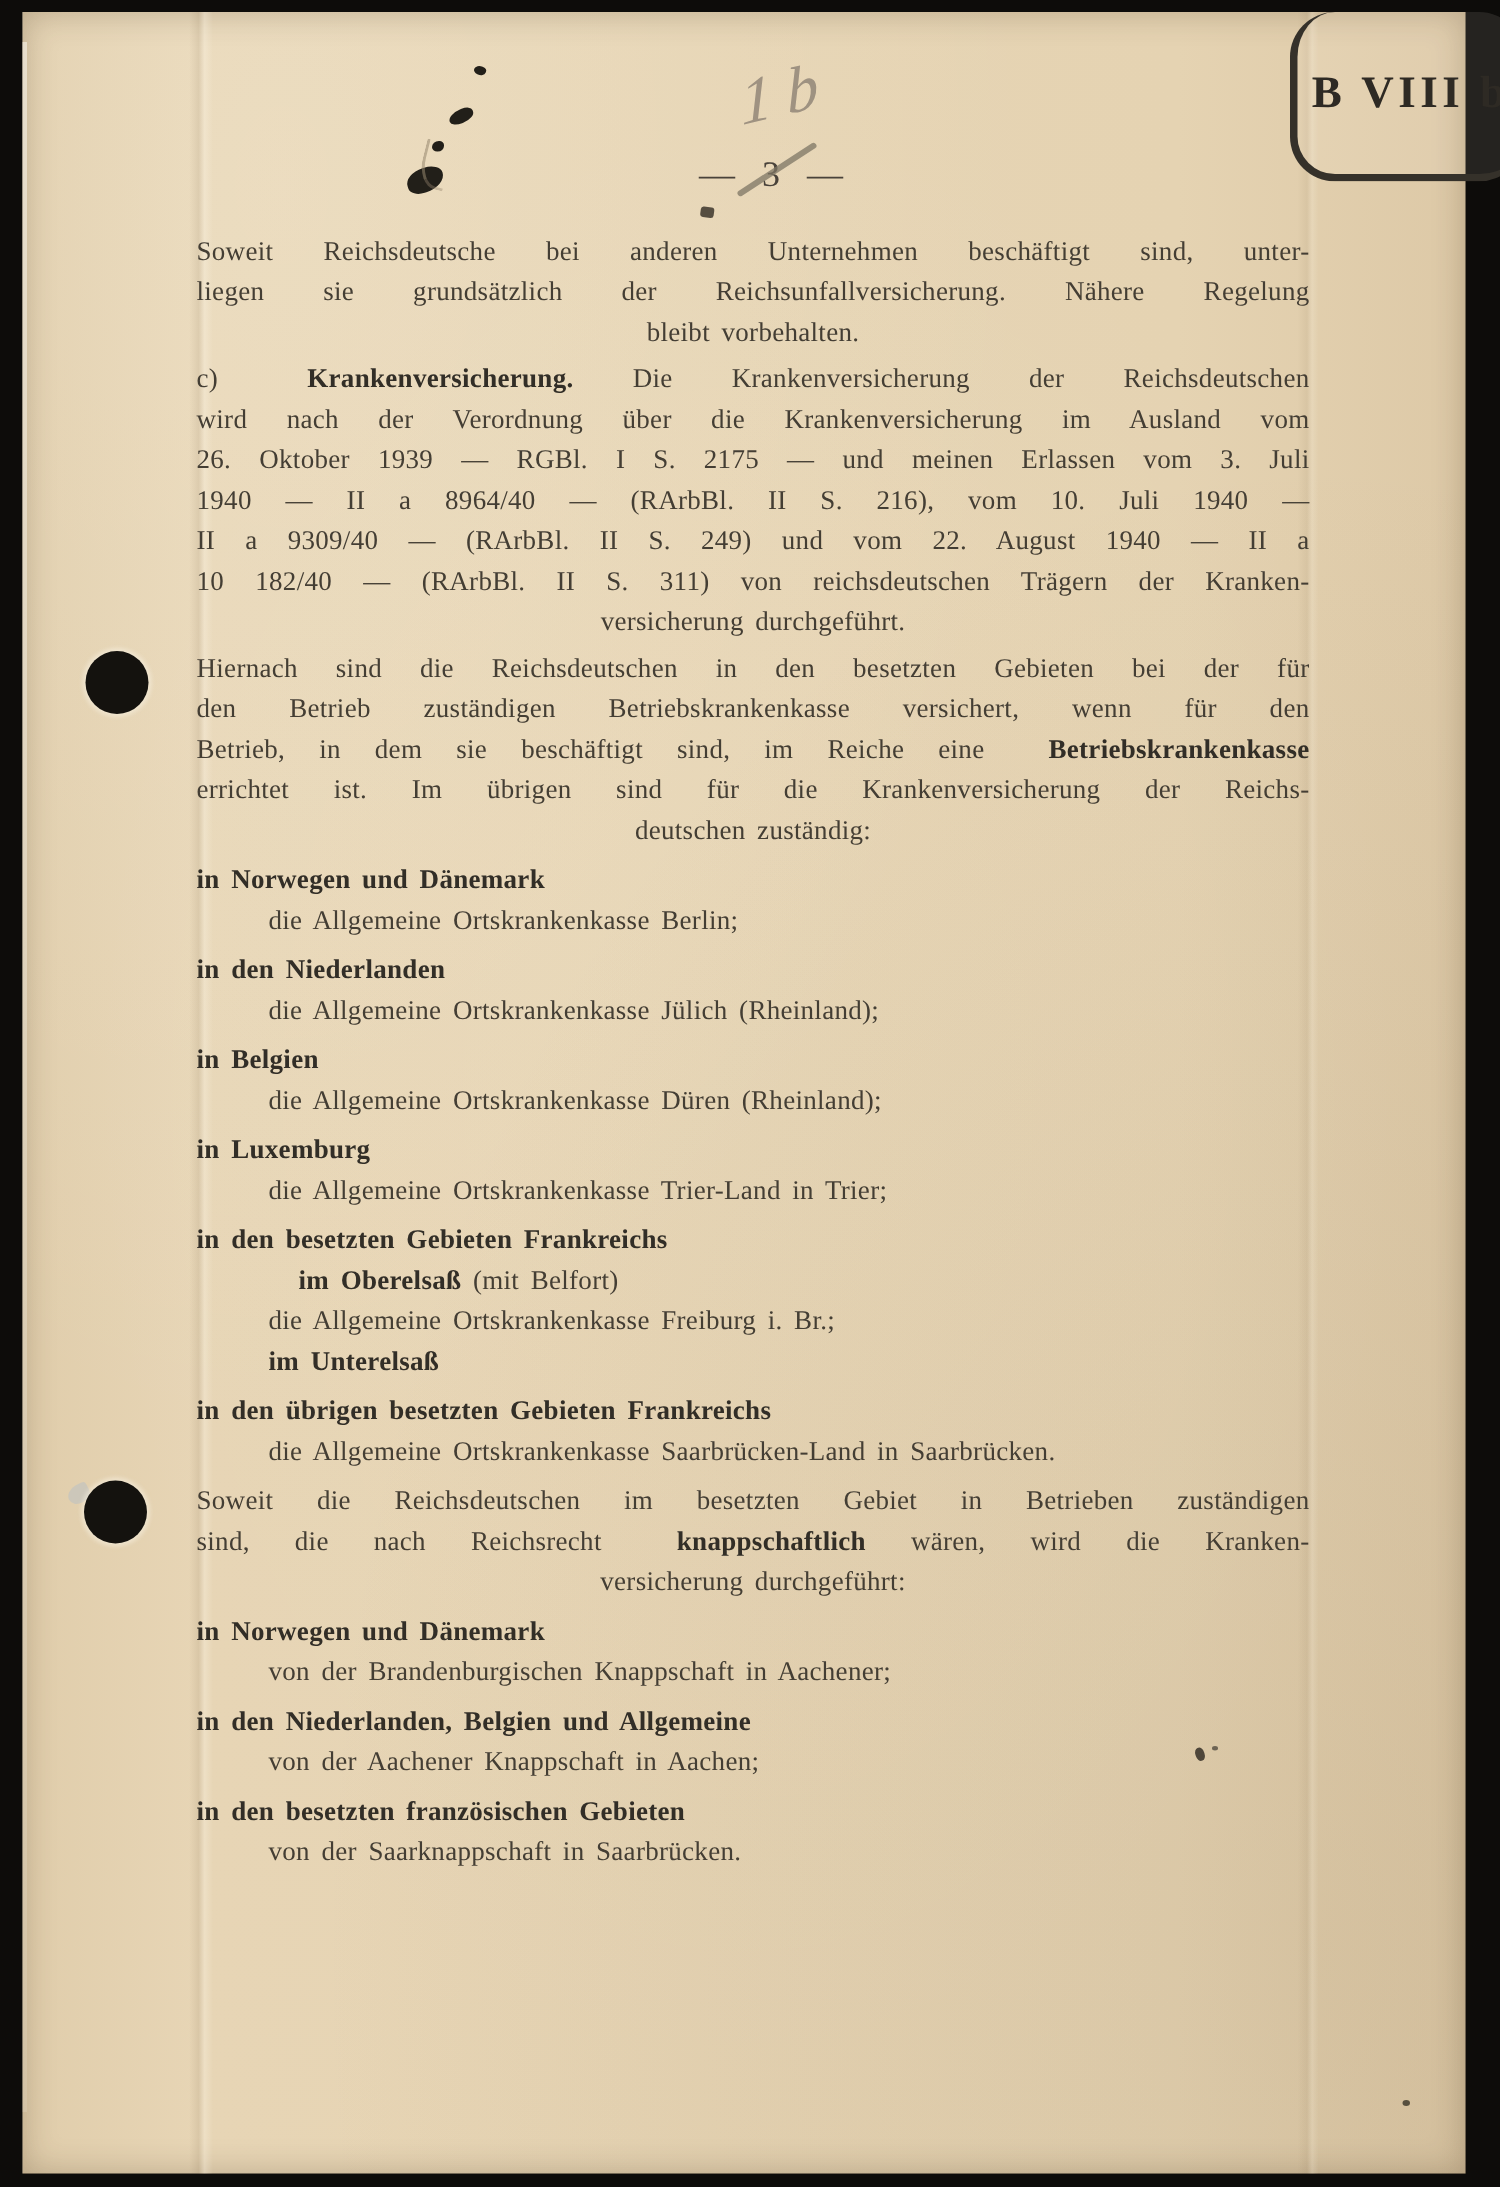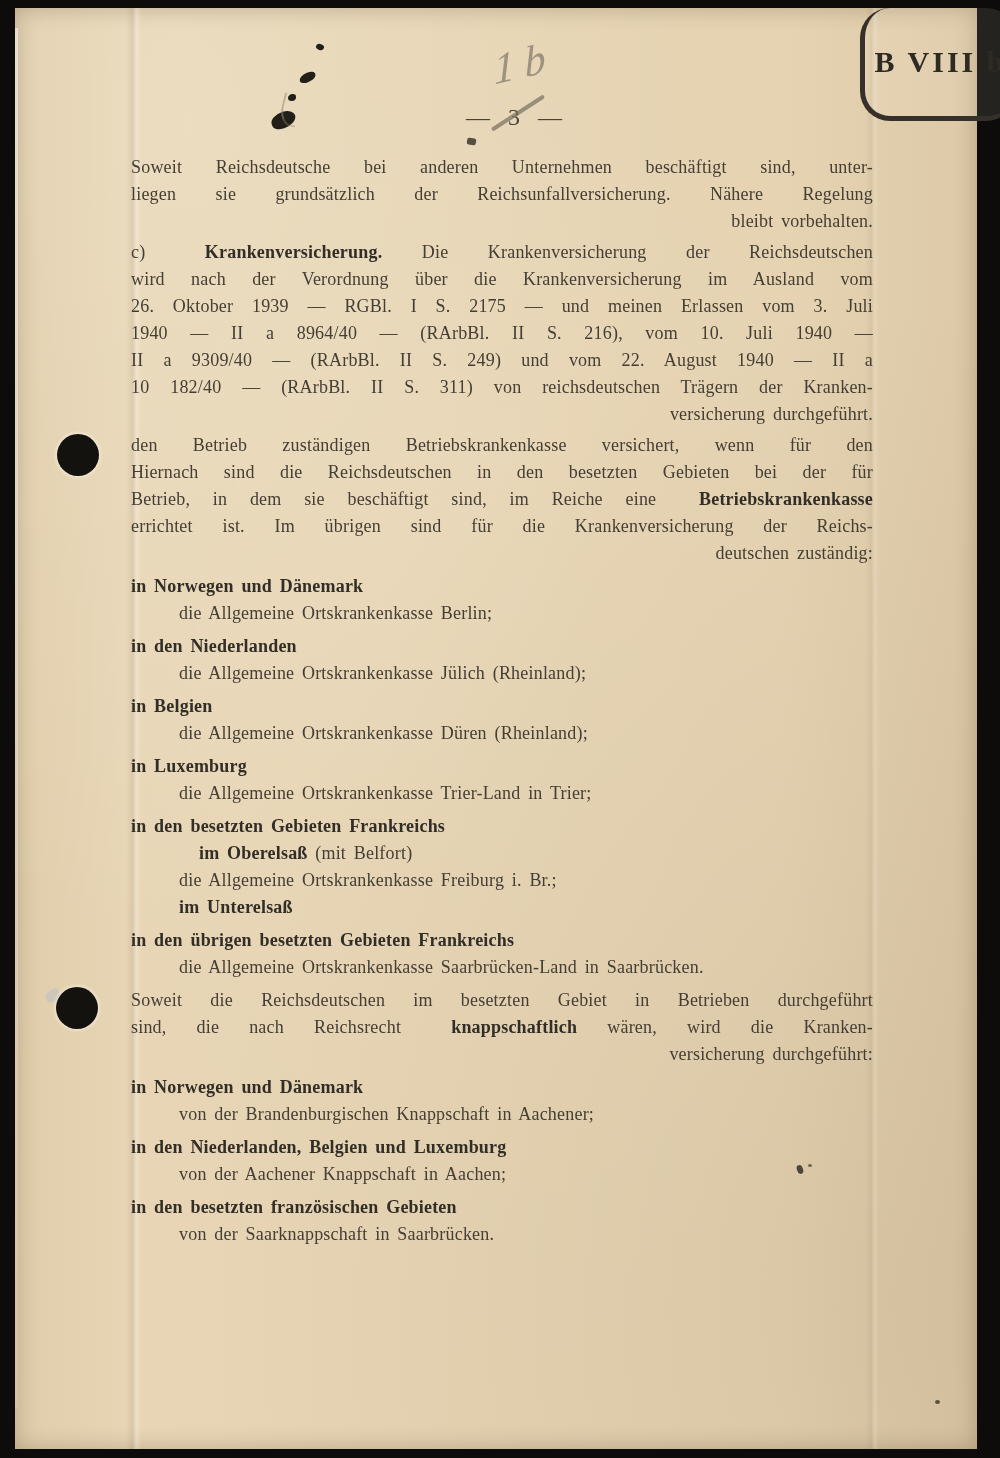--- a/index.html
+++ b/index.html
@@ -91,21 +91,21 @@
   .tick2{position:absolute;left:793px;top:1156px;width:4px;height:3px;background:#6d6454;border-radius:50%;}
   .br-speck{position:absolute;left:920px;top:1392px;width:5px;height:4px;background:#57503f;border-radius:50%;}
 
   .text-col{
     position:absolute;left:116px;top:146px;width:742px;
     font-size:18px;line-height:27px;color:#443e34;
     letter-spacing:0.2px;word-spacing:3px;
   }
   .para{margin:0 0 4px 0;}
   .jline{text-align:justify;text-align-last:justify;}
-  .lline{text-align:right;}
+  .lline{text-align:center;}
   .b{font-weight:bold;color:#322e27;margin-left:20px;}
   .entry{margin:0 0 6px 0;}
   .entry-header{font-weight:bold;color:#322e27;}
   .entry-line{margin-left:48px;}
   .gap6{margin-bottom:6px;}
 </style>
 </head>
 <body>
 
 <div class="paper">
@@ -148,22 +148,22 @@
       <div class="jline"><span>c) </span><span class="b">Krankenversicherung.</span><span> Die Krankenversicherung der Reichsdeutschen</span></div>
       <div class="jline">wird nach der Verordnung über die Krankenversicherung im Ausland vom</div>
       <div class="jline">26. Oktober 1939 — RGBl. I S. 2175 — und meinen Erlassen vom 3. Juli</div>
       <div class="jline">1940 — II a 8964/40 — (RArbBl. II S. 216), vom 10. Juli 1940 —</div>
       <div class="jline">II a 9309/40 — (RArbBl. II S. 249) und vom 22. August 1940 — II a</div>
       <div class="jline">10 182/40 — (RArbBl. II S. 311) von reichsdeutschen Trägern der Kranken-</div>
       <div class="lline">versicherung durchgeführt.</div>
     </div>
 
     <div class="para">
+      <div class="jline">Hiernach sind die Reichsdeutschen in den besetzten Gebieten bei der für</div>
       <div class="jline">den Betrieb zuständigen Betriebskrankenkasse versichert, wenn für den</div>
-      <div class="jline">Hiernach sind die Reichsdeutschen in den besetzten Gebieten bei der für</div>
       <div class="jline"><span>Betrieb, in dem sie beschäftigt sind, im Reiche eine </span><span class="b">Betriebskrankenkasse</span></div>
       <div class="jline">errichtet ist. Im übrigen sind für die Krankenversicherung der Reichs-</div>
       <div class="lline gap6">deutschen zuständig:</div>
     </div>
 
     <div>
       <div class="entry">
         <div class="entry-header">in Norwegen und Dänemark</div>
         <div class="entry-line">die Allgemeine Ortskrankenkasse Berlin;</div>
       </div>
@@ -185,32 +185,32 @@
         <div class="entry-line">die Allgemeine Ortskrankenkasse Freiburg i. Br.;</div>
         <div class="entry-line b">im Unterelsaß</div>
       </div>
       <div class="entry">
         <div class="entry-header">in den übrigen besetzten Gebieten Frankreichs</div>
         <div class="entry-line">die Allgemeine Ortskrankenkasse Saarbrücken-Land in Saarbrücken.</div>
       </div>
     </div>
 
     <div class="para">
-      <div class="jline">Soweit die Reichsdeutschen im besetzten Gebiet in Betrieben durchgeführt</div>
+      <div class="jline">Soweit die Reichsdeutschen im besetzten Gebiet in Betrieben zuständigen</div>
       <div class="jline"><span>sind, die nach Reichsrecht </span><span class="b">knappschaftlich</span><span> wären, wird die Kranken-</span></div>
       <div class="lline gap6">versicherung durchgeführt:</div>
     </div>
 
     <div>
       <div class="entry">
         <div class="entry-header">in Norwegen und Dänemark</div>
         <div class="entry-line">von der Brandenburgischen Knappschaft in Aachener;</div>
       </div>
       <div class="entry">
-        <div class="entry-header">in den Niederlanden, Belgien und Luxemburg</div>
+        <div class="entry-header">in den Niederlanden, Belgien und Allgemeine</div>
         <div class="entry-line">von der Aachener Knappschaft in Aachen;</div>
       </div>
       <div class="entry">
         <div class="entry-header">in den besetzten französischen Gebieten</div>
         <div class="entry-line">von der Saarknappschaft in Saarbrücken.</div>
       </div>
     </div>
 
   </div>
 </div>

